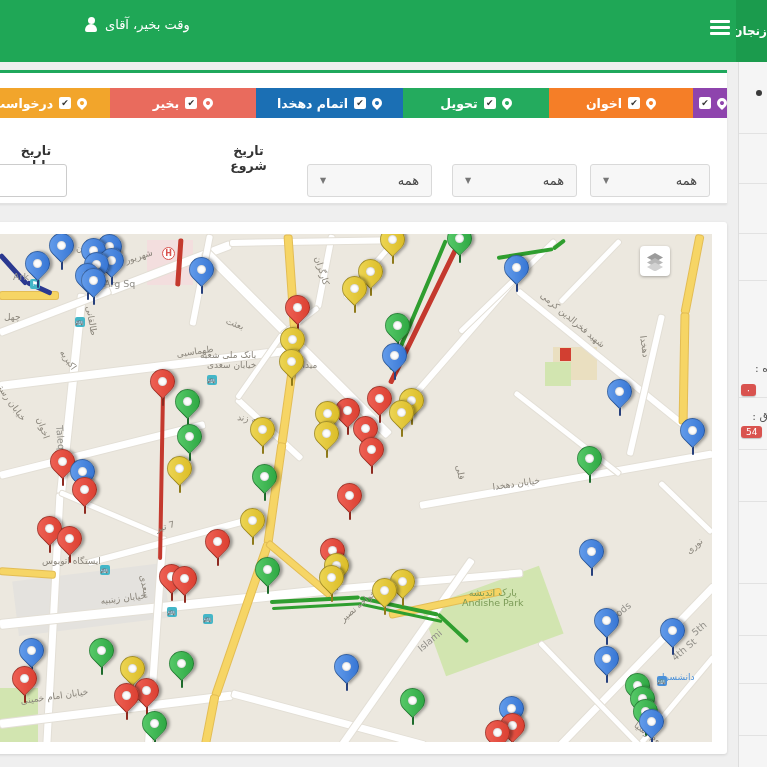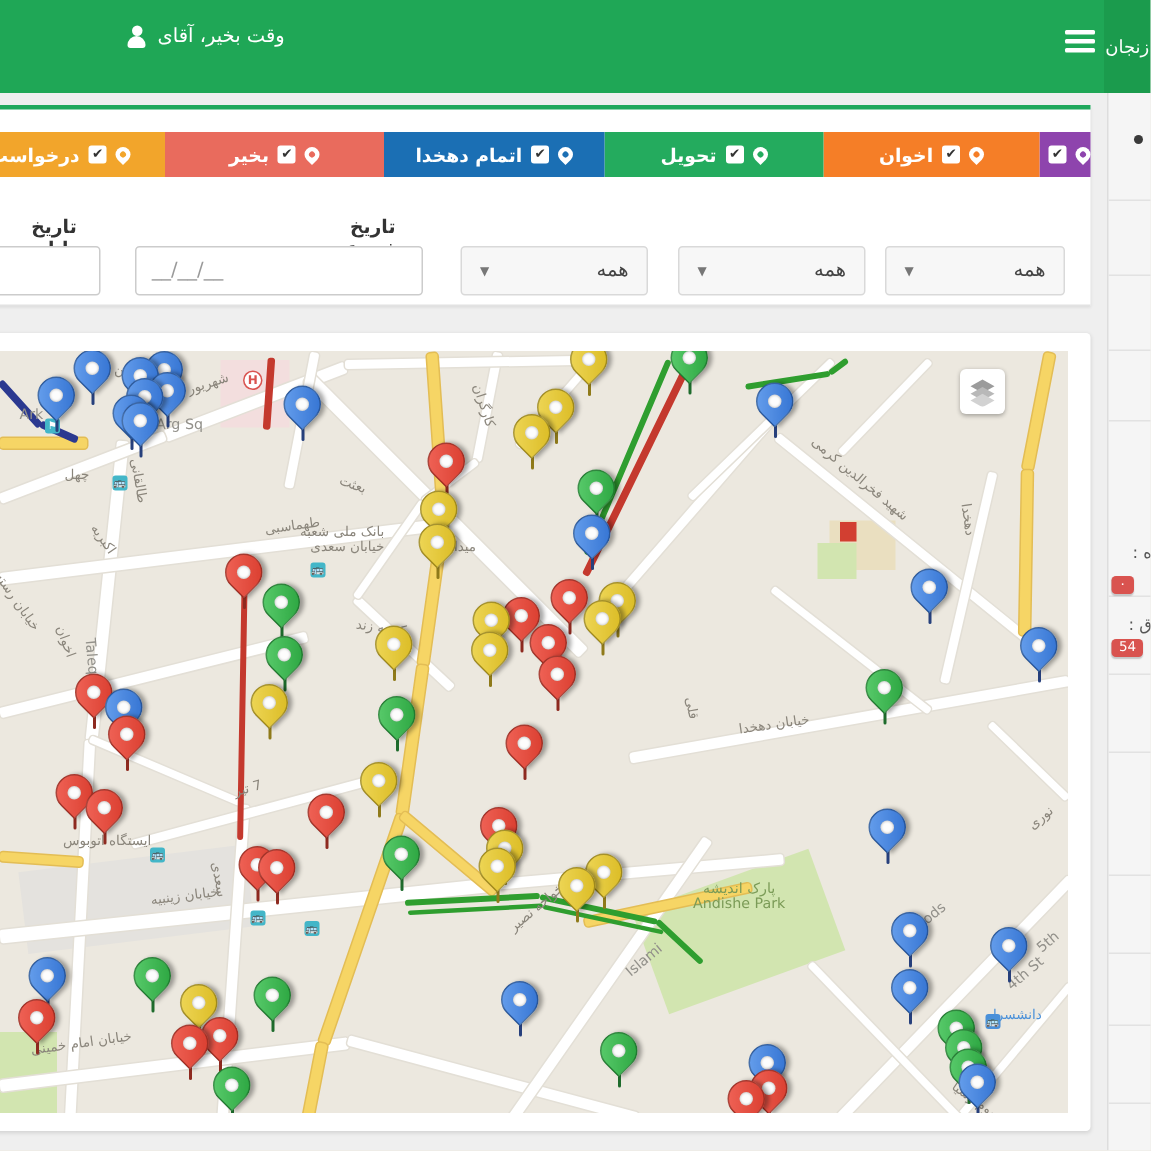--- a/index.html
+++ b/index.html
@@ -7,21 +7,21 @@
        font-family:"DejaVu Sans",sans-serif;position:relative}
   
   .header{position:absolute;top:0;left:0;width:767px;height:62px;background:#1fa756;z-index:50}
   .greet{position:absolute;left:84px;top:17px;display:flex;align-items:center;gap:7px;color:#fff;font-size:13px;direction:ltr}
   .person{width:14px;height:15px;position:relative}
   .person::before{content:'';position:absolute;left:4px;top:0;width:7px;height:7px;border-radius:50%;background:#fff}
   .person::after{content:'';position:absolute;left:1px;top:7px;width:12px;height:8px;border-radius:6px 6px 2px 2px;background:#fff}
   .burger{position:absolute;left:710px;top:20px;width:20px;height:16px;cursor:pointer}
   .burger i{display:block;height:2.5px;background:#fff;margin-bottom:3.5px;border-radius:1px}
   .region{position:absolute;top:0;left:736px;width:31px;height:62px;background:#1b9b4d;color:#fff;
-          font-size:12px;font-weight:normal;line-height:62px;text-align:center;overflow:hidden}
+          font-size:12px;font-weight:bold;line-height:62px;text-align:center;overflow:hidden}
   
   .fcard{position:absolute;left:-30px;top:70px;width:757px;height:130px;background:#fff;
          border-top:3px solid #1fa85c;border-bottom:1px solid #e2e2e2;box-shadow:0 1px 2px rgba(0,0,0,.08);z-index:40}
   .tabs{position:absolute;left:0;top:15px;width:757px;height:30px;display:flex;flex-direction:row-reverse}
   .tab{height:30px;display:flex;align-items:center;justify-content:center;gap:6px;color:#fff;
        font-size:12.5px;font-weight:bold;direction:rtl;cursor:pointer;flex:0 0 auto}
   .tpin{width:10px;height:10px;background:#fff;border-radius:50% 50% 50% 0;transform:rotate(-45deg);position:relative;flex:0 0 auto}
   .tpin::after{content:'';position:absolute;left:3px;top:3px;width:4px;height:4px;border-radius:50%;background:var(--c)}
   .tcheck{width:12px;height:12px;background:#fff;border-radius:2px;color:#333;font-size:9px;line-height:12px;text-align:center;flex:0 0 auto;cursor:pointer}
   .flabel{position:absolute;top:70px;font-size:12.5px;color:#333;font-weight:bold}
@@ -133,21 +133,20 @@
   </div>
   <div class="fsel" style="left:482px;width:125px">
     <span>همه</span>
     <span class="caret">▼</span>
   </div>
   <div class="fsel" style="left:337px;width:125px">
     <span>همه</span>
     <span class="caret">▼</span>
   </div>
 
-  <input class="finput" style="left: 120px; width: 192px;" placeholder="__/__/__">
   <input class="finput" style="left: 0px; width: 97px;" placeholder="">
 </div>
 
 <div class="mcard">
   <div id="map">
     <div class="layers">
       <svg width="20" height="20" viewBox="0 0 20 20">
         <polygon points="10,2 18,6.5 10,11 2,6.5" fill="#9b9b9b"></polygon>
         <polygon points="10,7 18,11.5 10,16 2,11.5" fill="#b8b8b8"></polygon>
         <polygon points="10,11.5 18,16 10,20.5 2,16" fill="#d2d2d2"></polygon>
@@ -218,21 +217,21 @@
       <div class="road n" style="left: 0px; top: 18px; width: 40px; height: 5px; transform: rotate(48deg);"></div>
       <div class="road n" style="left: 27px; top: 46px; width: 27px; height: 5px; transform: rotate(24deg);"></div>
       <div class="mlabel " style="left: 76px; top: 9px; transform: rotate(0deg);">همایون</div>
       <div class="mlabel latin" style="left: 13px; top: 38px; transform: rotate(0deg);">Ark</div>
       <div class="mlabel latin" style="left: 104px; top: 45px; transform: rotate(0deg);">Arg Sq</div>
       <div class="mlabel " style="left: 124px; top: 22px; transform: rotate(-18deg);">شهریور</div>
       <div class="mlabel " style="left: 94px; top: 71px; transform: rotate(80deg);">طالقانی</div>
       <div class="mlabel " style="left: 205px; top: 24px; transform: rotate(80deg);">سرباز</div>
       <div class="mlabel " style="left: 228px; top: 82px; transform: rotate(20deg);">بعثت</div>
       <div class="mlabel " style="left: 322px; top: 21px; transform: rotate(72deg);">کارگران</div>
-      <div class="mlabel " style="left: 4px; top: 78px; transform: rotate(0deg); margin-left: 39px;">چهل</div>
+      <div class="mlabel " style="left: 4px; top: 78px; transform: rotate(0deg);">چهل</div>
       <div class="mlabel " style="left: 176px; top: 115px; transform: rotate(-8deg);">طهماسبی</div>
       <div class="mlabel " style="left: 200px; top: 116px; transform: rotate(0deg);">بانک ملی شعبه
 خیابان سعدی</div>
       <div class="mlabel " style="left: 296px; top: 126px; transform: rotate(0deg);">میدان</div>
       <div class="mlabel " style="left: 66px; top: 114px; transform: rotate(55deg);">اکبریه</div>
       <div class="mlabel " style="left: 2px; top: 146px; transform: rotate(55deg);">خیابان رسته</div>
       <div class="mlabel " style="left: 44px; top: 182px; transform: rotate(70deg);">اخوان</div>
       <div class="mlabel latin" style="left: 64px; top: 191px; transform: rotate(85deg);">Taleqani</div>
       <div class="mlabel " style="left: 238px; top: 178px; transform: rotate(8deg);">کوچه زند</div>
       <div class="mlabel " style="left: 545px; top: 56px; transform: rotate(40deg);">شهید فخرالدین کرمی</div>

